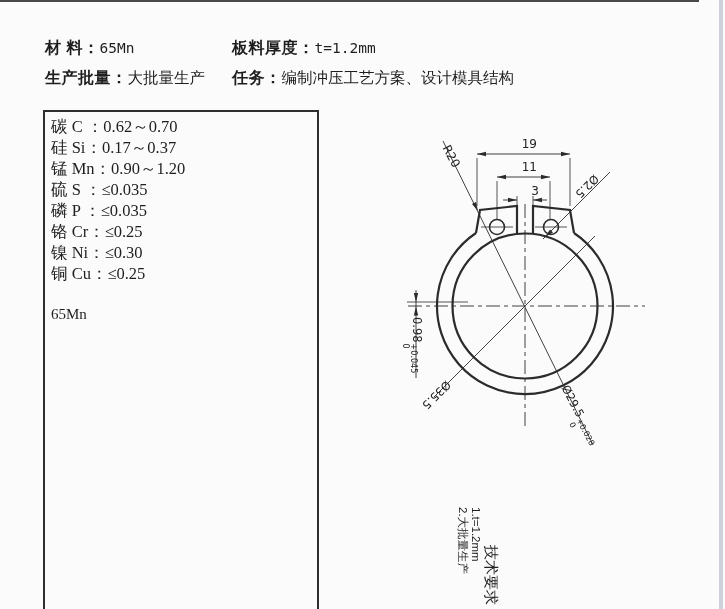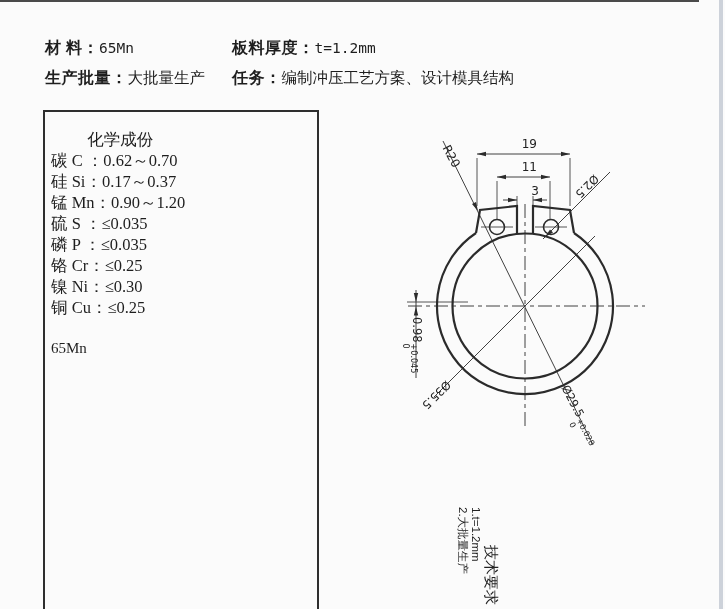--- a/index.html
+++ b/index.html
@@ -7,21 +7,21 @@
     width:725px;height:609px;position:relative;overflow:hidden;
     background:#fbfbfb;
     font-family:"Liberation Serif", serif;
     color:#1e1e1e;
   }
   .topline{position:absolute;left:0;top:0;width:699px;height:2px;background:#4a4a4a;}
   .rightedge{position:absolute;left:719px;top:0;width:4px;height:609px;background:#cdd2da;}
   
   .hdr-row{position:absolute;white-space:nowrap;font-size:16px;}
   .hdr-pair{position:absolute;top:0;white-space:nowrap;}
-  .hdr-label{font-weight:700;font-family:Liberation Serif, serif;letter-spacing:.5px;}
+  .hdr-label{font-weight:700;font-family:Liberation Sans, sans-serif;letter-spacing:.5px;}
   .hdr-val{font-family:"DejaVu Sans Mono",monospace;font-size:14.5px;}
   .hdr-val-cjk{font-family:"Liberation Serif",serif;font-size:15.5px;}
   
   .infobox{
     position:absolute;left:43px;top:110px;width:276px;height:505px;
     border:2px solid #2e2e2e;box-sizing:border-box;
     padding:4px 5px 0 6px;
     font-size:16.5px;line-height:21px;
   }
   .para1{text-indent:2em;margin:0;}
@@ -65,21 +65,20 @@
   </span>
 </div>
 <div class="hdr-row" style="left:45px;top:68px;text-align:center;">
   <span class="hdr-label">生产批量：</span><span class="hdr-val-cjk">大批量生产</span>
   <span class="hdr-pair" style="left:187px;">
     <span class="hdr-label">任务：</span><span class="hdr-val-cjk">编制冲压工艺方案、设计模具结构</span>
   </span>
 </div>
 
 <div class="infobox">
-  <p class="chemtitle">化学成份</p>
   <p class="chemrow">碳 C ：0.62～0.70</p>
   <p class="chemrow">硅 Si：0.17～0.37</p>
   <p class="chemrow">锰 Mn：0.90～1.20</p>
   <p class="chemrow">硫 S ：≤0.035</p>
   <p class="chemrow">磷 P ：≤0.035</p>
   <p class="chemrow">铬 Cr：≤0.25</p>
   <p class="chemrow">镍 Ni：≤0.30</p>
   <p class="chemrow">铜 Cu：≤0.25</p>
   <p class="mat65">65Mn</p>
 </div>

